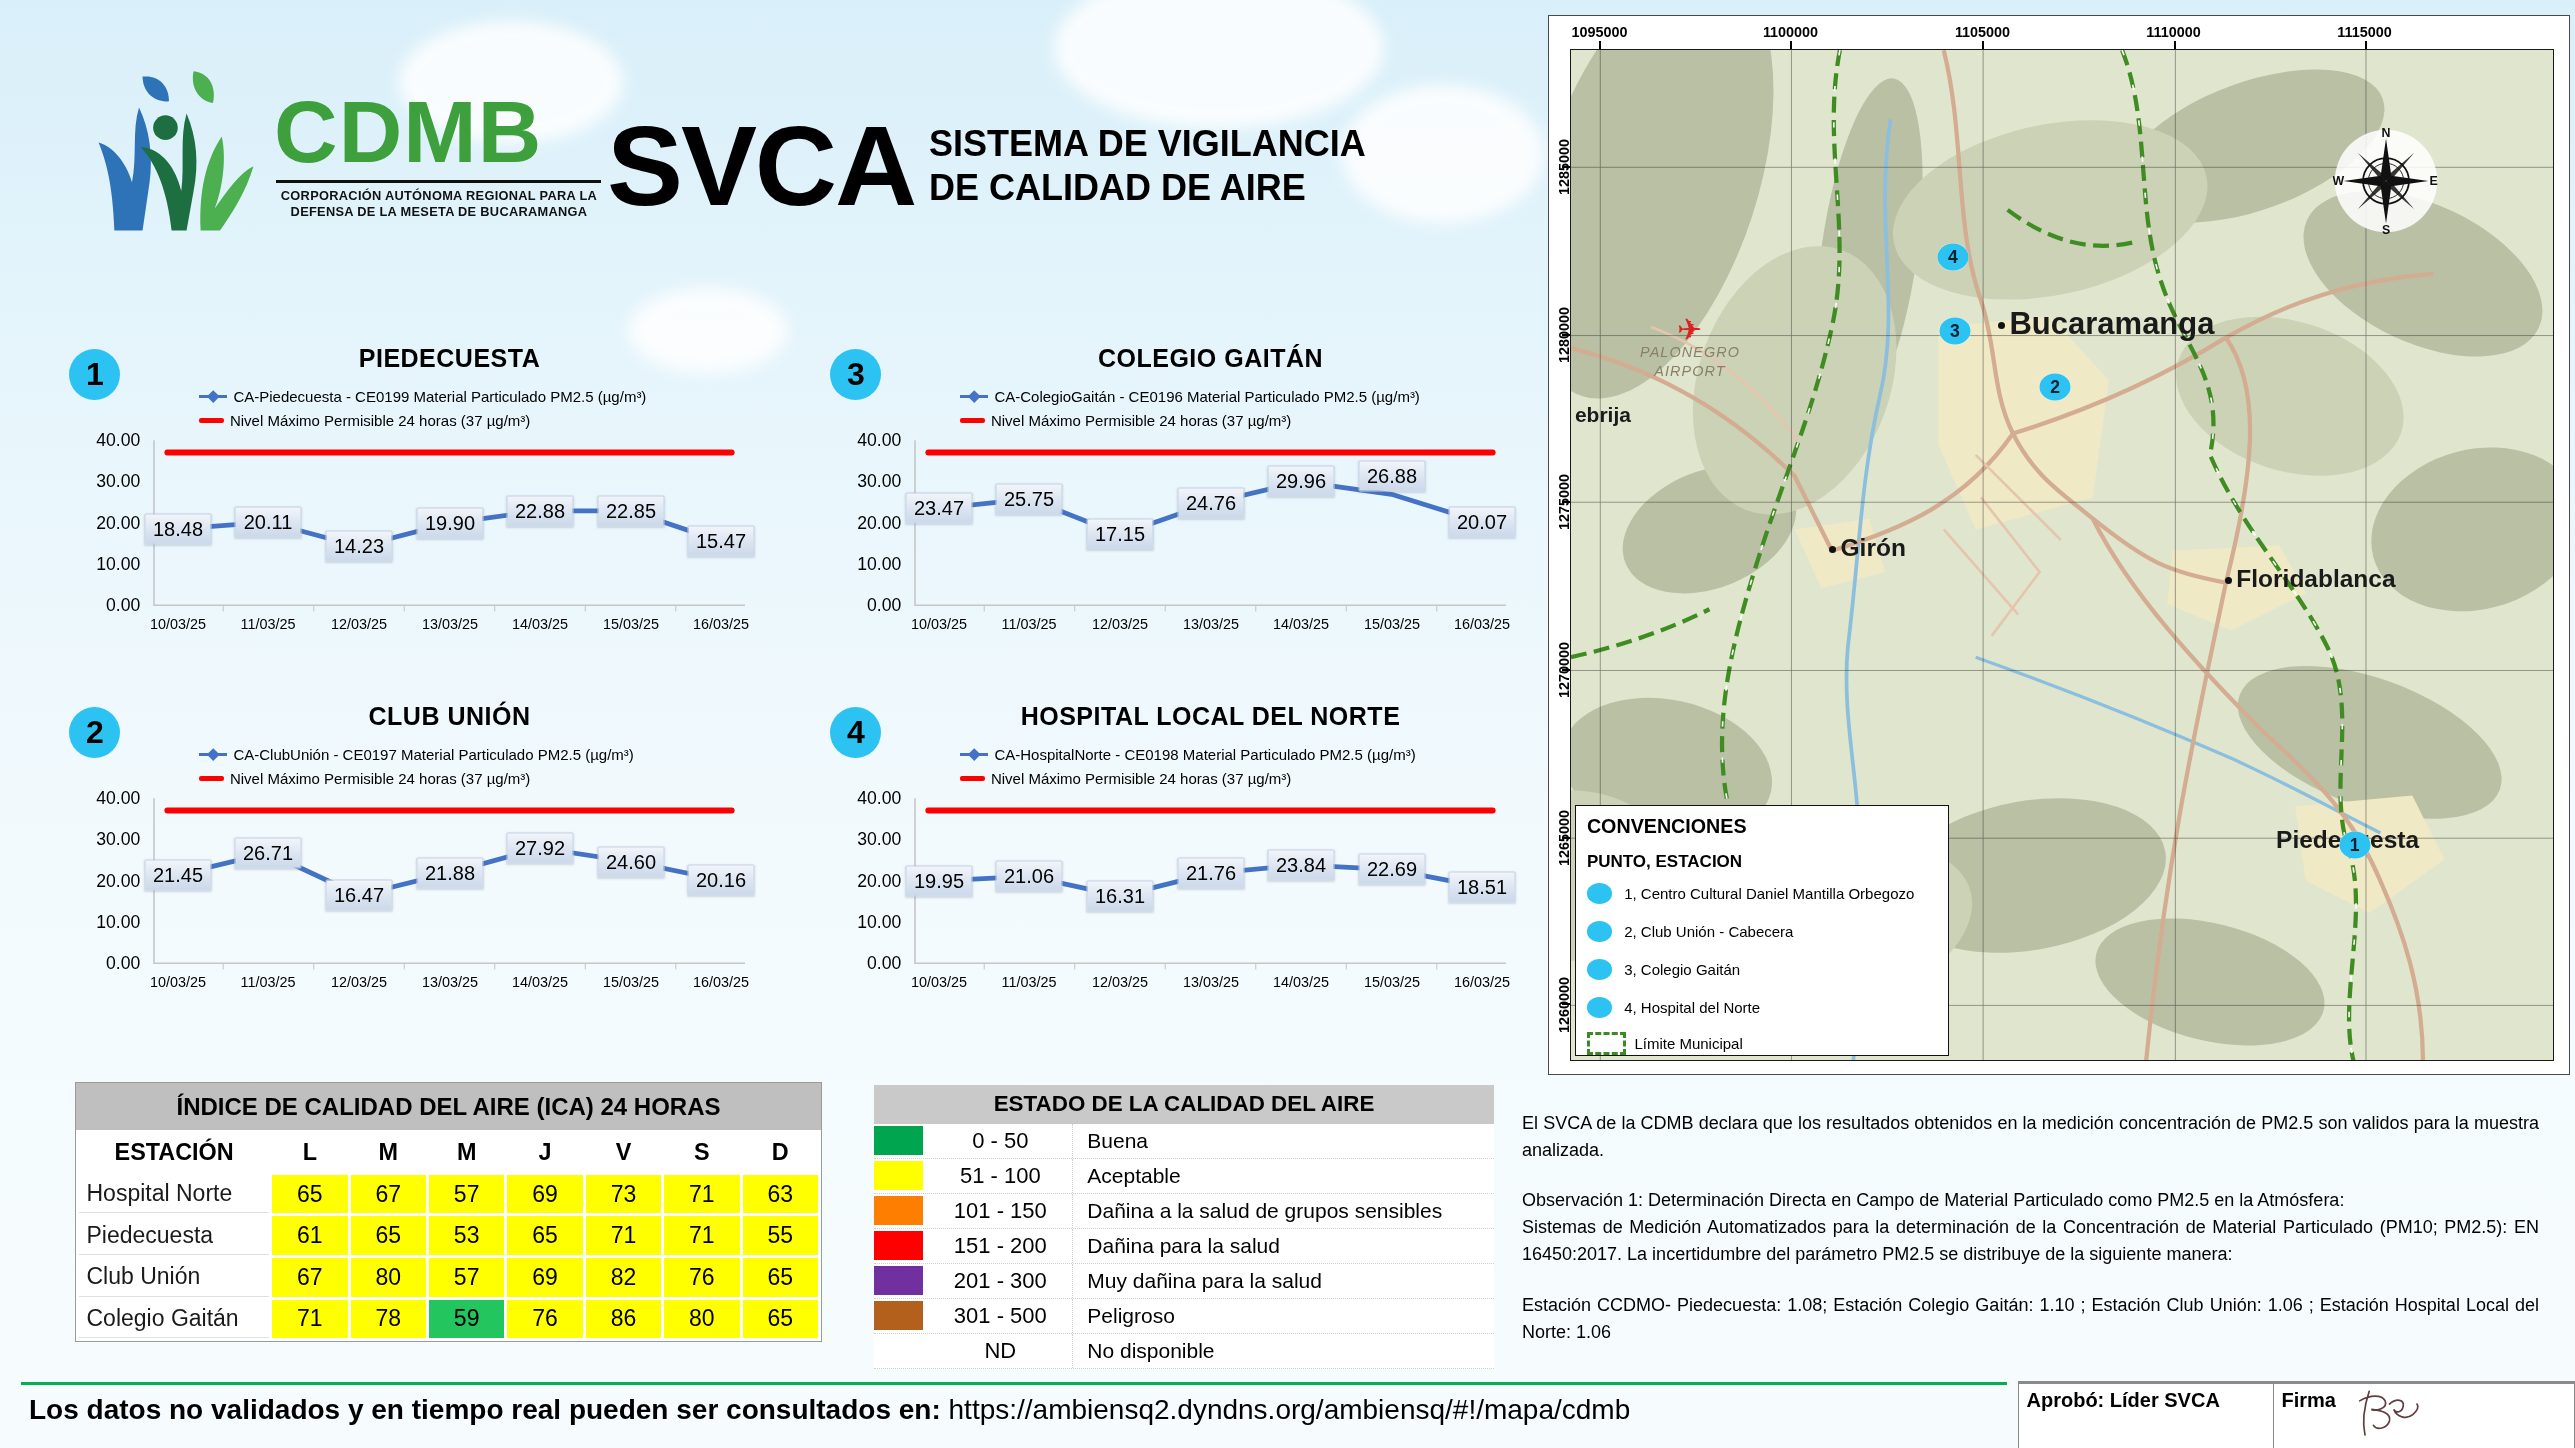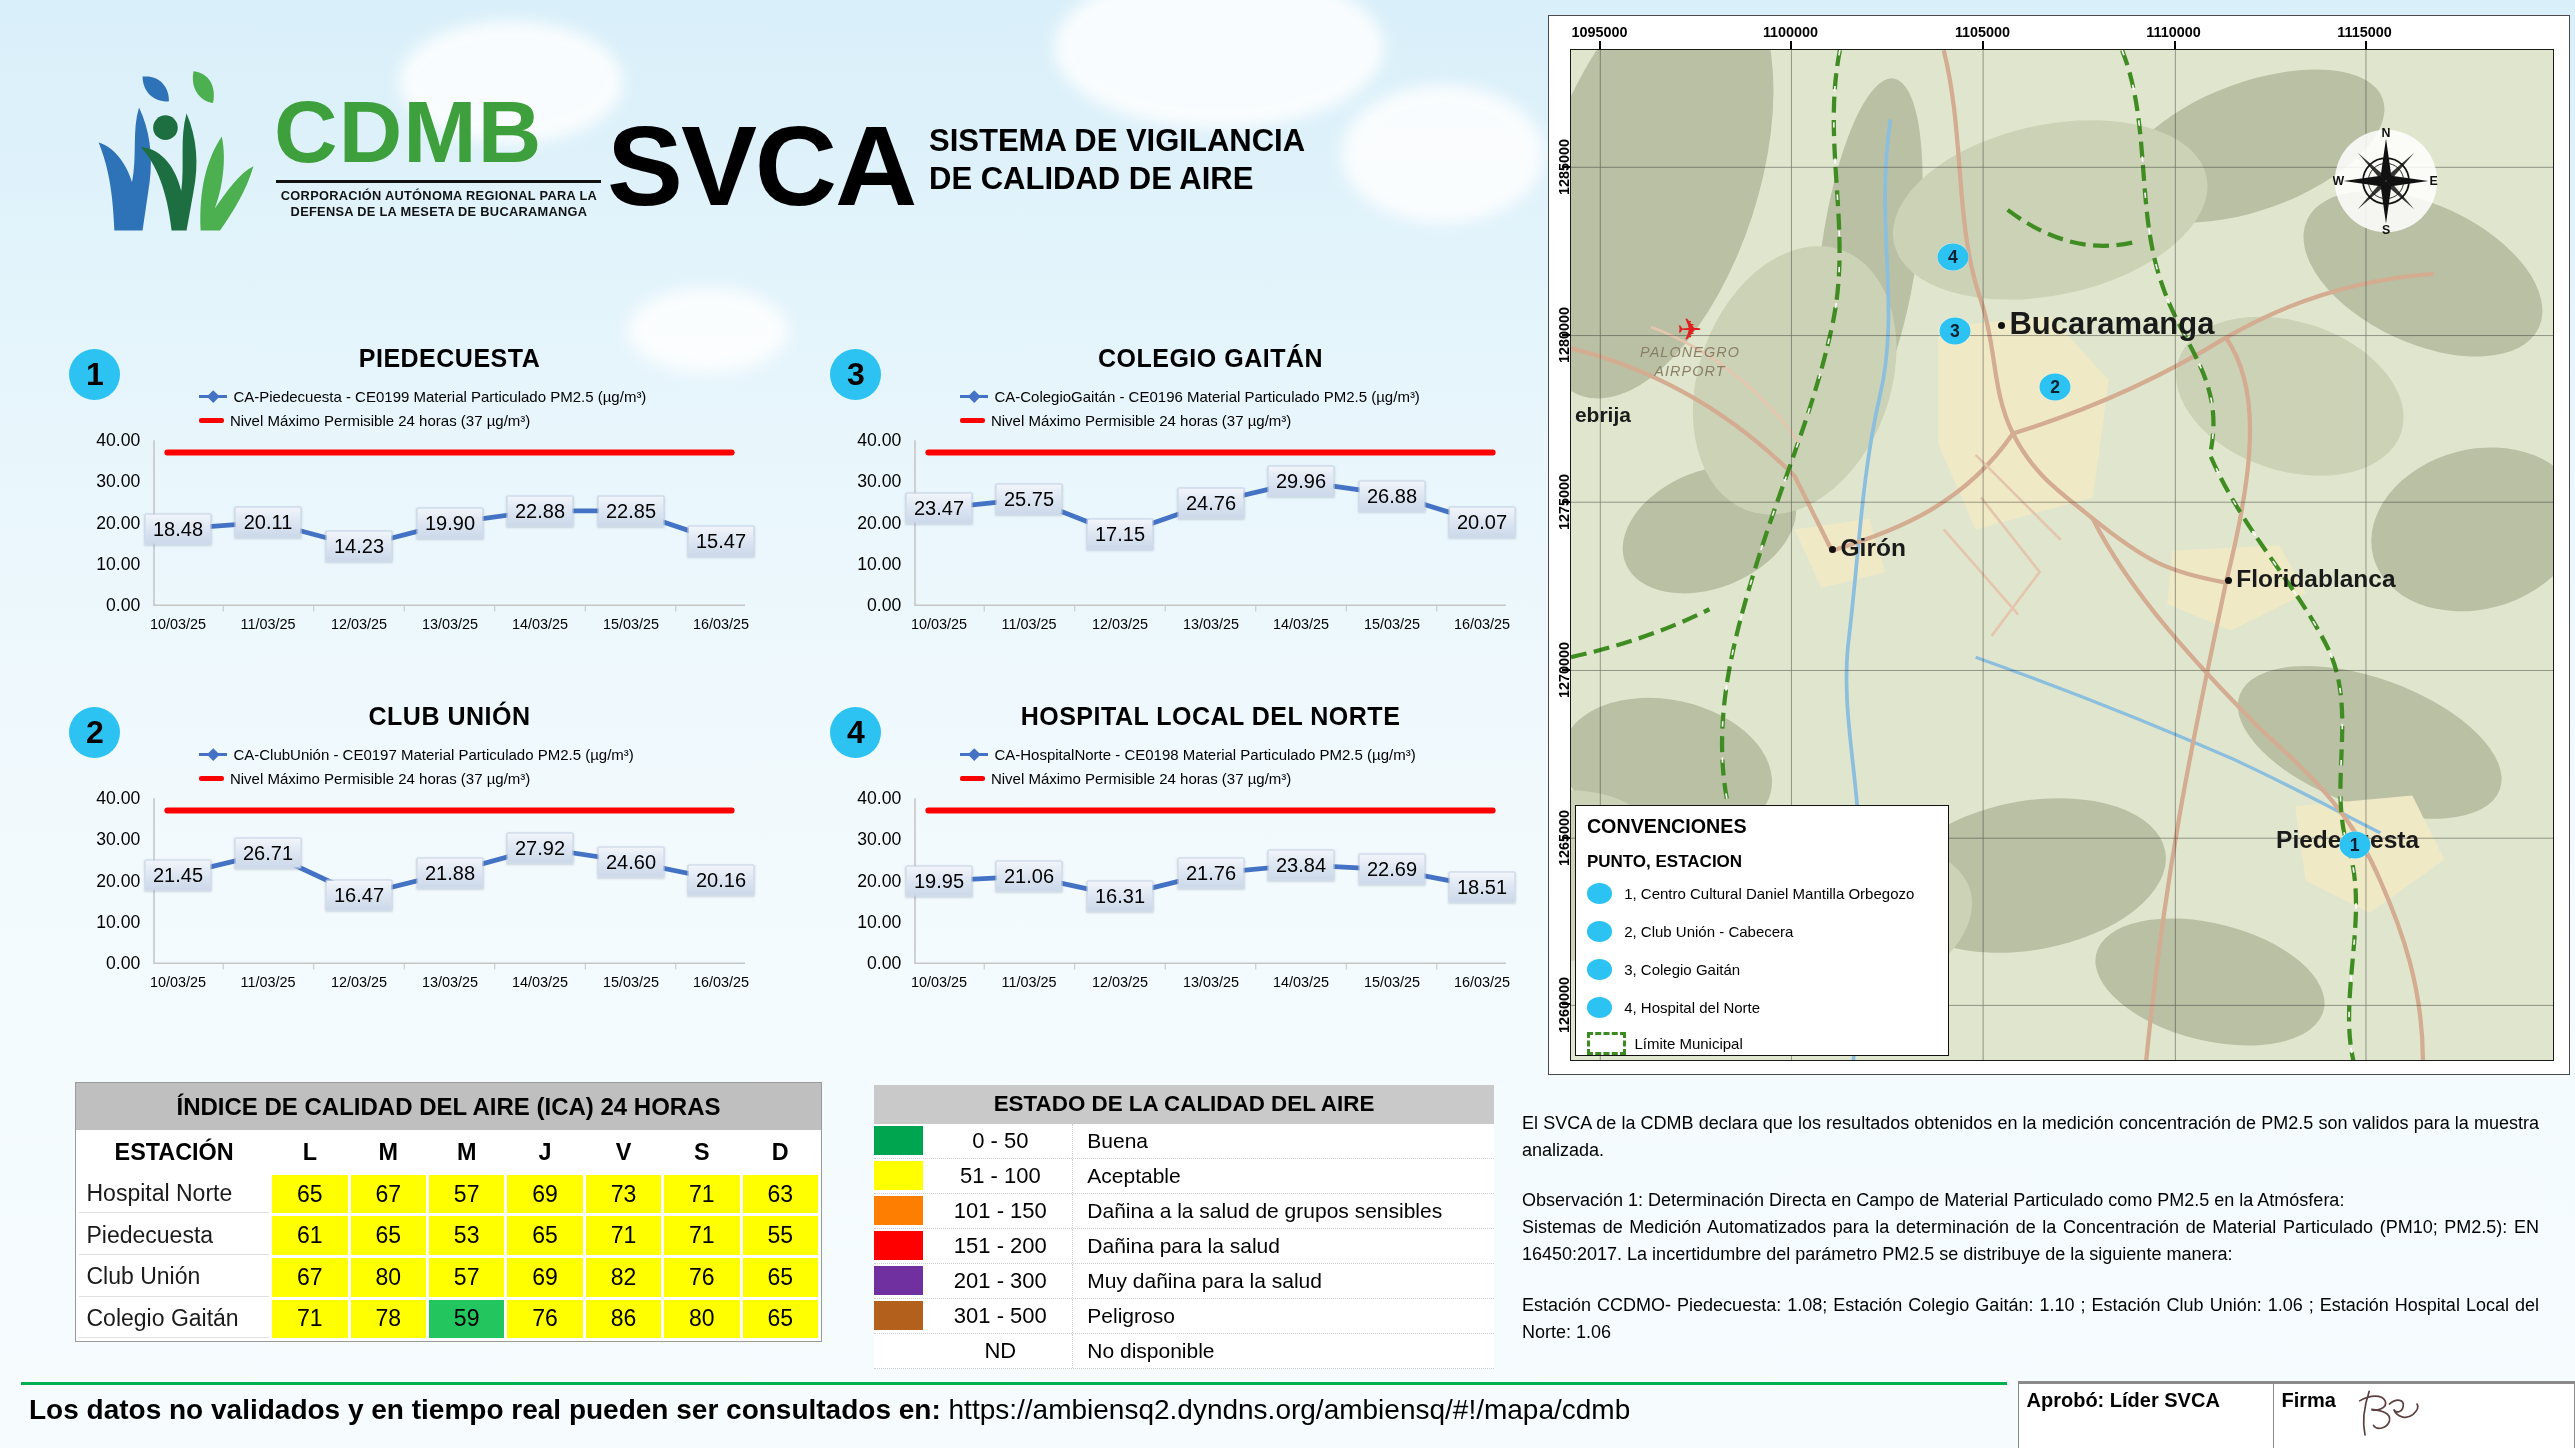--- a/index.html
+++ b/index.html
@@ -9,21 +9,21 @@
   .cloud{position:absolute;background:#ffffff;border-radius:50%;filter:blur(7.5px);opacity:.85;}
 
   
   #logo{position:absolute;left:88px;top:59px;width:511px;height:181px;}
   #logo-art{position:absolute;left:0;top:0;width:176px;height:176px;}
   #logo-text{position:absolute;left:186px;top:29px;}
   #logo-acronym{font-size:88px;font-weight:bold;color:#3ea03c;letter-spacing:1.1px;line-height:1;}
   #logo-rule{width:325px;height:2.7px;background:#111;margin:4.3px 0 5.3px 2.1px;}
   .logo-tag{font-size:12.8px;font-weight:bold;color:#111;letter-spacing:0.3px;line-height:1.25;text-align:center;width:330px;}
   #svca-title{position:absolute;left:607px;top:109px;font-size:114px;font-weight:bold;color:#000;line-height:1;letter-spacing:-2.1px;}
-  #svca-sub{position:absolute;left:929px;top:122px;font-size:31px;font-weight:bold;color:#000;line-height:1.22;}
+  #svca-sub{position:absolute;left:929px;top:122px;font-size:36px;font-weight:bold;color:#000;line-height:1.22;}
 
   
   #banner{position:absolute;left:68px;top:258px;width:1419px;height:73px;display:flex;}
   #banner-left{width:498px;background:#1ca24d;color:#fff;font-weight:bold;font-size:40px;
     display:flex;align-items:center;padding-left:29px;box-sizing:border-box;}
   #banner-center{flex:1;background:#00d163;color:#000;font-weight:bold;font-size:29px;text-align:center;
     display:flex;flex-direction:column;justify-content:center;line-height:1.2;}
   #banner-right{width:162px;background:#00a551;color:#fff;font-weight:bold;font-size:33px;
     display:flex;align-items:center;justify-content:center;}
 
@@ -243,21 +243,21 @@
         <div class="dlabel" style="left: 24px; top: 68px;">23.47</div>
         <div class="xlabel" style="left: 24px;">10/03/25</div>
         <div class="dlabel" style="left: 114px; top: 59px;">25.75</div>
         <div class="xlabel" style="left: 114px;">11/03/25</div>
         <div class="dlabel" style="left: 205px; top: 94px;">17.15</div>
         <div class="xlabel" style="left: 205px;">12/03/25</div>
         <div class="dlabel" style="left: 296px; top: 63px;">24.76</div>
         <div class="xlabel" style="left: 296px;">13/03/25</div>
         <div class="dlabel" style="left: 386px; top: 41px;">29.96</div>
         <div class="xlabel" style="left: 386px;">14/03/25</div>
-        <div class="dlabel" style="left: 477px; top: 56px;">26.88</div>
+        <div class="dlabel" style="left: 477px; top: 36px;">26.88</div>
         <div class="xlabel" style="left: 477px;">15/03/25</div>
         <div class="dlabel" style="left: 567px; top: 82px;">20.07</div>
         <div class="xlabel" style="left: 567px;">16/03/25</div>
       </div>
   </div>
 
   <div class="chart" id="chart-slot-2">
     <div class="chart-badge">2</div>
     <div class="chart-title">CLUB UNIÓN</div>
     <div class="chart-legend">

